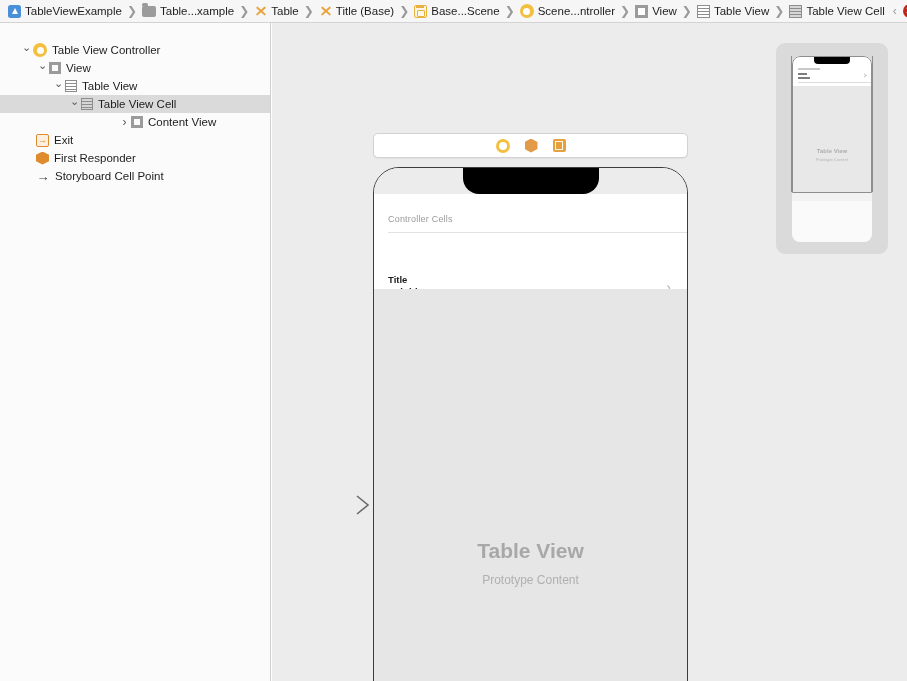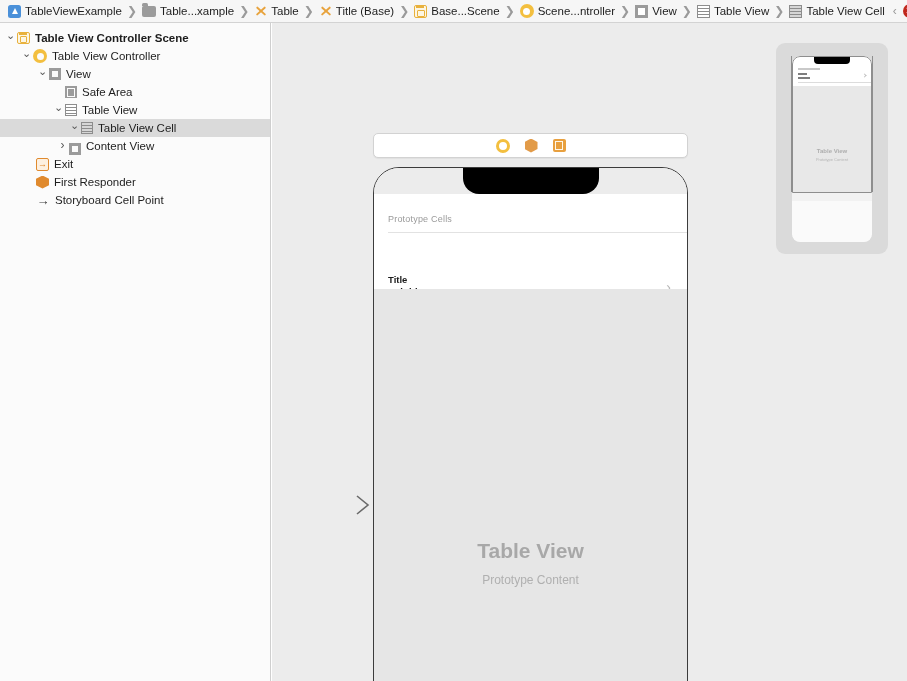--- a/index.html
+++ b/index.html
@@ -339,56 +339,47 @@
 
     <span class="crumb-spacer"></span>
 
     <span class="navchev">‹</span>
     <span class="ic ic-error">✕</span>
 
   </div>
 
   <div class="outline">
 
-    <div class="row" style="padding-left:4px;">
-      <span class="disc open"></span>
-      <span class="ic ic-sm-scene"></span>
-      <span class="lbl bold">Table View Controller Scene</span>
-    </div>
-
-    <div class="row" style="padding-left:20px;">
+
+    <div class="row" style="padding-left:20px;margin-top:12px;">
       <span class="disc open"></span>
       <span class="ic ic-sm-vc"></span>
       <span class="lbl">Table View Controller</span>
     </div>
 
     <div class="row" style="padding-left:36px;">
       <span class="disc open"></span>
       <span class="ic ic-sm-view"></span>
       <span class="lbl">View</span>
     </div>
 
-    <div class="row" style="padding-left:65px;">
-      <span class="ic ic-sm-safe"></span>
-      <span class="lbl">Safe Area</span>
-    </div>
 
     <div class="row" style="padding-left:52px;">
       <span class="disc open"></span>
       <span class="ic ic-sm-table"></span>
       <span class="lbl">Table View</span>
     </div>
 
     <div class="row selected" style="padding-left:68px;">
       <span class="disc open"></span>
       <span class="ic ic-sm-cell"></span>
       <span class="lbl">Table View Cell</span>
     </div>
 
-    <div class="row" style="padding-left:56px;align-items:flex-end;">
+    <div class="row" style="padding-left:118px;">
       <span class="disc closed"></span>
       <span class="ic ic-sm-view"></span>
       <span class="lbl">Content View</span>
     </div>
 
     <div class="row" style="padding-left:36px;">
       <span class="ic ic-sm-exit"></span>
       <span class="lbl">Exit</span>
     </div>
 
@@ -420,21 +411,21 @@
       </defs>
       <line x1="0" y1="12" x2="70" y2="12" stroke="url(#arrowgrad)" stroke-width="1.6"></line>
       <polyline points="60,3 71,12 60,21" fill="none" stroke="#6a6a6a" stroke-width="1.6"></polyline>
     </svg>
 
     <div class="device">
       <div class="statusfill"></div>
       <div class="notch"></div>
 
       <div class="tv-header"></div>
-      <div class="proto-label">Prototype Cells</div>
+      <div class="proto-label">Controller Cells</div>
       <div class="hdr-rule"></div>
 
       <div class="cell">
         <div class="cell-title">Title</div>
         <div class="cell-subtitle">Subtitle</div>
         <div class="cell-chevron">›</div>
         <div class="cell-rule"></div>
         <div class="cell-handle"></div>
       </div>
 

